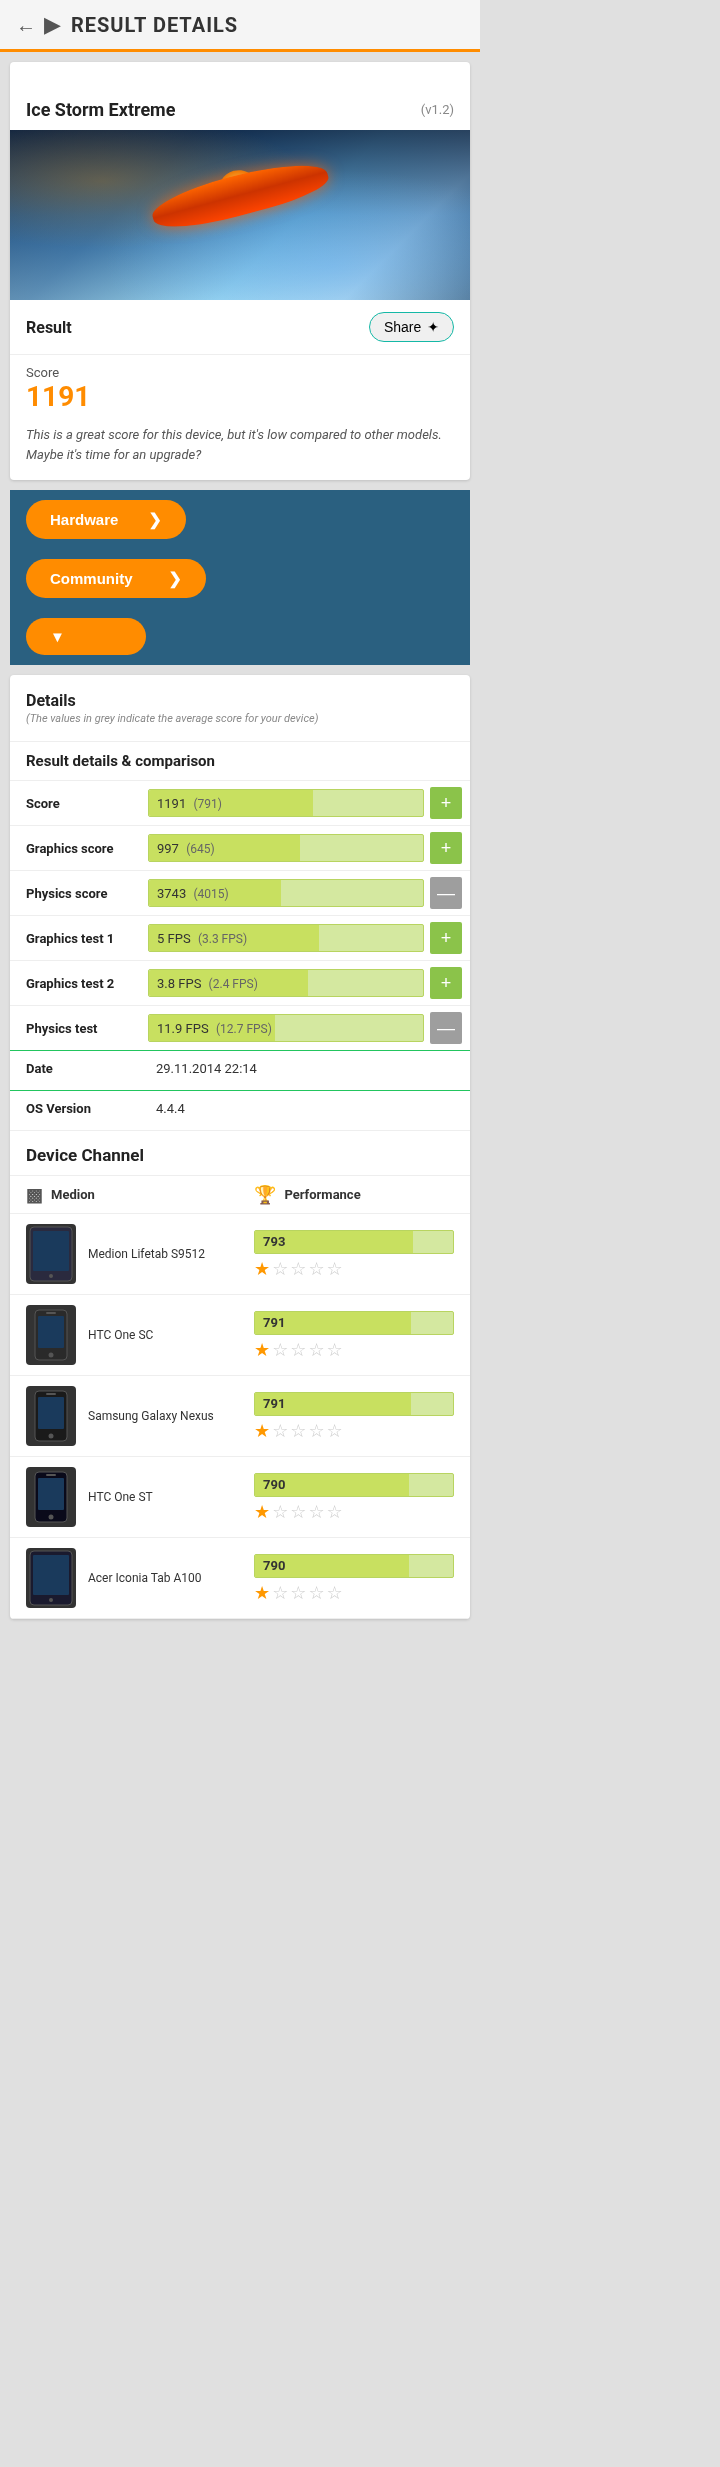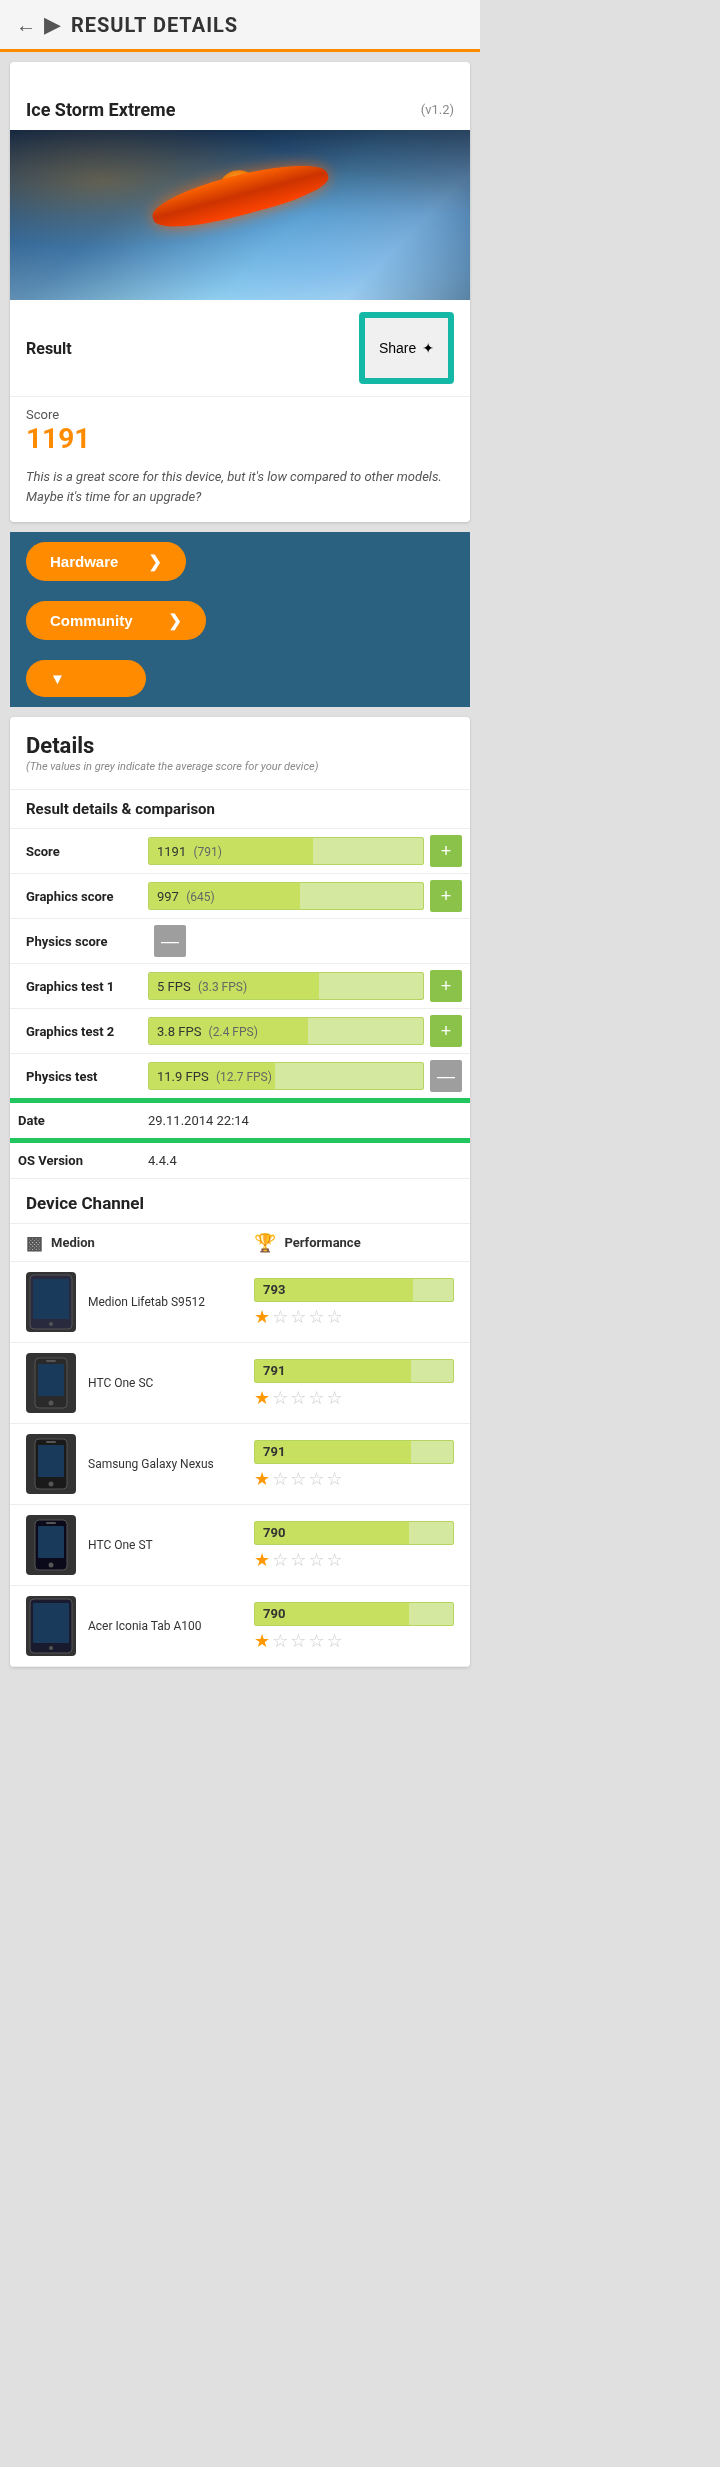--- a/index.html
+++ b/index.html
@@ -85,23 +85,23 @@
     .result-row {
       padding: 12px 16px;
       display: flex;
       justify-content: space-between;
       align-items: center;
       border-bottom: 1px solid #eee;
     }
     .result-label { font-size: 16px; font-weight: bold; color: #222; }
     .share-btn {
       background: #f0f0f0;
-      border: 6px solid #14b8a6;
-      border-radius: 4px;
-      padding: 22px 14px;
+      border: 1px solid #14b8a6;
+      border-radius: 15px;
+      padding: 6px 14px;
       font-size: 14px;
       display: flex;
       align-items: center;
       gap: 6px;
       cursor: pointer;
     }
     .share-icon { font-size: 14px; }
 
     .score-row { padding: 10px 16px 4px; }
     .score-label { font-size: 13px; color: #555; }
@@ -144,21 +144,21 @@
 
     
     .details-card {
       background: #fff;
       margin: 10px 10px;
       border-radius: 4px;
       box-shadow: 0 1px 3px rgba(0,0,0,0.15);
       overflow: hidden;
     }
     .details-header { padding: 16px 16px 4px; }
-    .details-title { font-size: 22px; font-weight: bold; color: #222; }
+    .details-title { font-size: 16px; font-weight: bold; color: #222; }
     .details-subtitle { font-size: 11px; color: #888; font-style: italic; padding: 2px 0 12px; }
 
     .section-title { font-size: 15px; font-weight: bold; color: #222; padding: 10px 16px; border-top: 1px solid #eee; }
 
     
     .detail-row {
       display: flex;
       align-items: center;
       border-top: 1px solid #eee;
       min-height: 44px;
@@ -213,23 +213,23 @@
       cursor: pointer;
       margin-left: 6px;
       flex-shrink: 0;
     }
     .action-btn-eq { background: #9e9e9e; }
 
     
     .plain-row {
       display: flex;
       align-items: flex-start;
-      border-top: 5px solid #22c55e;
+      border-top: 1px solid #22c55e;
       min-height: 40px;
-      padding: 10px 8px;
+      padding: 10px 16px;
     }
     .plain-row-label { font-size: 13px; font-weight: bold; color: #222; width: 130px; flex-shrink: 0; }
     .plain-row-value { font-size: 13px; color: #333; }
 
     
     .device-channel-header {
       padding: 14px 16px 10px;
       border-top: 1px solid #eee;
     }
     .device-channel-title { font-size: 17px; font-weight: bold; color: #222; }
@@ -400,20 +400,24 @@
         <div class="bar-container">
           <div class="bar-fill" style="width:55%"></div>
           <span class="bar-text">997 <span class="bar-avg">(645)</span></span>
         </div>
         <button class="action-btn ">+</button>
       </div>
     </div>
       <div class="detail-row">
       <div class="detail-row-label">Physics score</div>
       <div class="detail-row-value-area">
+        <div class="bar-container">
+          <div class="bar-fill" style="width:48%"></div>
+          <span class="bar-text">3743 <span class="bar-avg">(4015)</span></span>
+        </div>
         <button class="action-btn action-btn-eq">―</button>
       </div>
     </div>
       <div class="detail-row">
       <div class="detail-row-label">Graphics test 1</div>
       <div class="detail-row-value-area">
         <div class="bar-container">
           <div class="bar-fill" style="width:62%"></div>
           <span class="bar-text">5 FPS <span class="bar-avg">(3.3 FPS)</span></span>
         </div>

